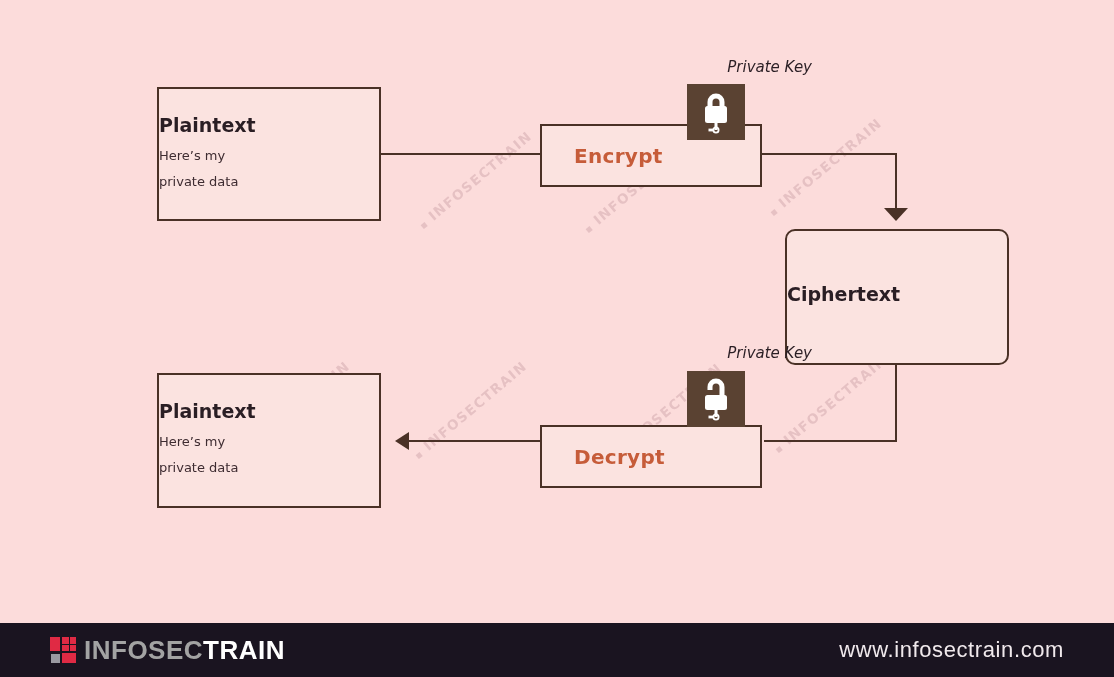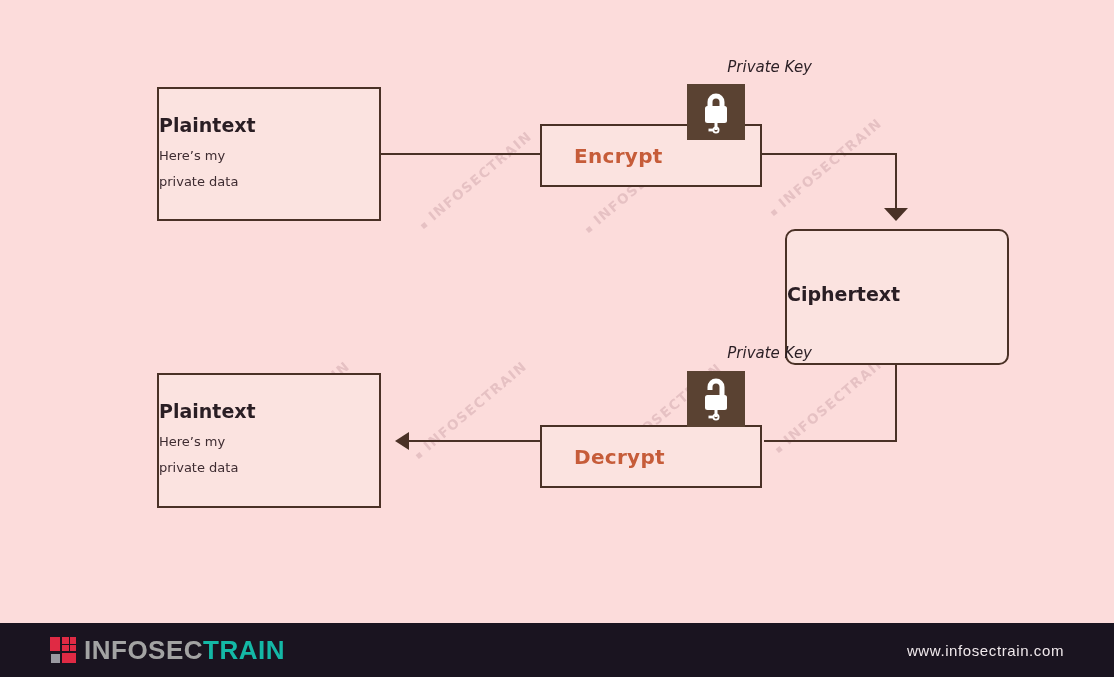--- a/index.html
+++ b/index.html
@@ -80,24 +80,24 @@
     display:grid;grid-template-columns:10px 14px;grid-template-rows:14px 10px;gap:2px;
   }
   .logo .cell{background:#e02a44;}
   .logo .cell-grid{
     display:grid;grid-template-columns:1fr 1fr;grid-template-rows:1fr 1fr;gap:1px;
   }
   .logo .cell-grid span{background:#e02a44;}
   .logo .cell-gray{background:#9a99a1;align-self:end;height:9px;width:9px;justify-self:end;}
   .brand{margin-left:8px;font-size:26px;font-weight:700;letter-spacing:0.5px;}
   .brand-infosec{color:#a3a3a3;}
-  .brand-train{color:#14b8a6;margin-top:40px;}
+  .brand-train{color:#ffffff;margin-top:40px;}
   .website{
     margin-left:auto;margin-right:50px;
-    font-size:15px;color:#f0e9ec;letter-spacing:0.6px;font-weight:400;
+    font-size:22px;color:#f0e9ec;letter-spacing:0.6px;font-weight:400;
   }
 </style>
 </head>
 <body>
 
 <div class="canvas">
 
   <span class="wm" style="left:235px;top:205px">INFOSECTRAIN</span>
   <span class="wm" style="left:420px;top:218px">INFOSECTRAIN</span>
   <span class="wm" style="left:585px;top:222px">INFOSECTRAIN</span>

